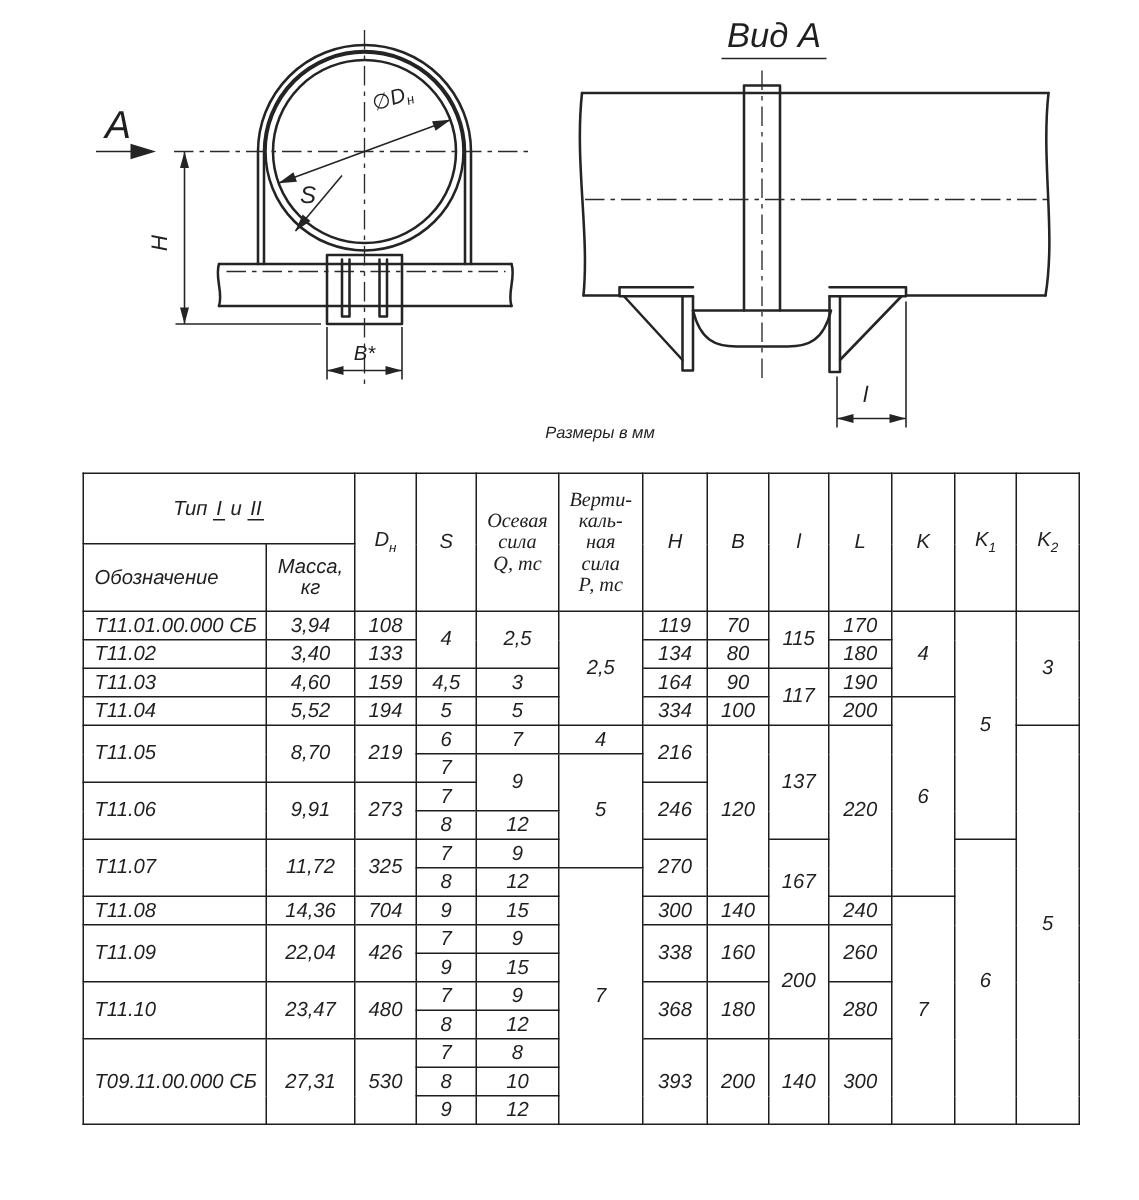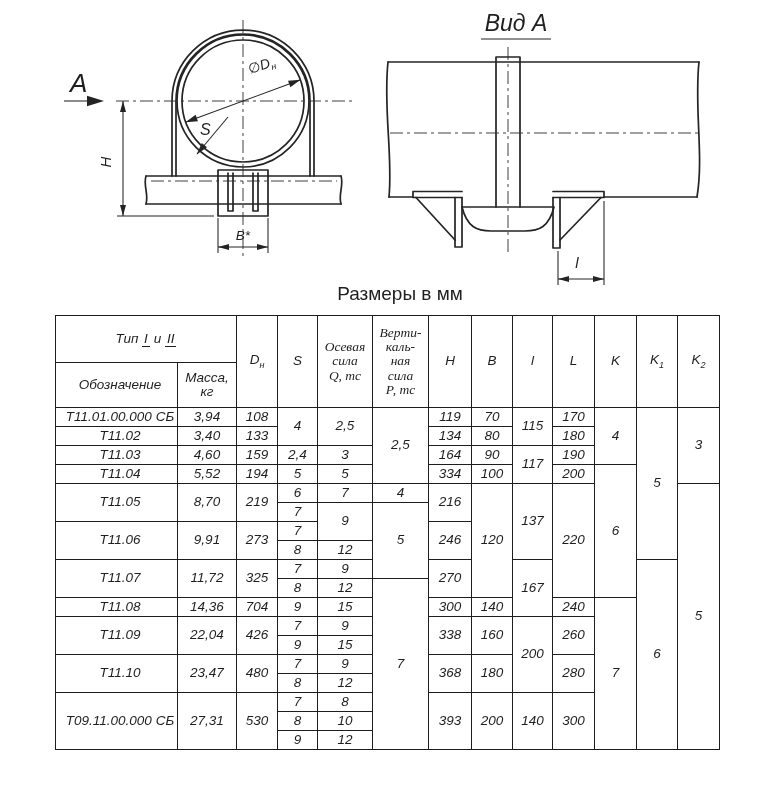--- a/index.html
+++ b/index.html
@@ -5,27 +5,27 @@
   html,body{margin:0;padding:0;background:#fff;}
   #page{position:relative;width:759px;height:800px;background:#ffffff;overflow:hidden;
         font-family:"Liberation Sans","DejaVu Sans",sans-serif;color:#1f1f1f;}
   svg{position:absolute;left:0;top:0;}
   svg .p{stroke:#242424;stroke-width:1.7;fill:none;stroke-linecap:round;}
   svg .d{stroke:#242424;stroke-width:1.05;fill:none;}
   svg .cl{stroke:#2a2a2a;stroke-width:0.9;fill:none;stroke-dasharray:13 4 3 4;}
   svg .ar{fill:#242424;stroke:none;}
   svg text{fill:#1f1f1f;font-style:italic;}
   #caption{position:absolute;left:290px;top:283px;width:220px;text-align:center;
-           font-size:19px;}
+           font-style:italic;font-size:11px;}
   #dimtable{position:absolute;left:55px;top:315px;width:664px;border-collapse:collapse;
             table-layout:fixed;}
   #dimtable td{border:1.6px solid #1d1d1d;font-style:italic;font-size:13.5px;
                text-align:center;vertical-align:middle;padding:0;line-height:1.05;
                overflow:hidden;white-space:nowrap;}
-  #dimtable td.des{text-align:center;padding-left:7px;}
+  #dimtable td.des{text-align:left;padding-left:7px;}
   #dimtable tr.h1 td{height:46px;}
   #dimtable tr.h2 td{height:44px;}
   #dimtable tbody tr{height:19px;}
   .rom{border-bottom:1.4px solid #1d1d1d;padding:0 2px;}
   sub.sm{font-size:9px;}
   .vhead{font-size:12.5px;line-height:1.08;font-family:Liberation Serif, serif;}
 </style>
 </head>
 <body>
 <div id="page">
@@ -170,21 +170,21 @@
           <td>3,40</td>
           <td>133</td>
           <td>134</td>
           <td>80</td>
           <td>180</td>
         </tr>
         <tr>
           <td class="des">Т11.03</td>
           <td>4,60</td>
           <td>159</td>
-          <td>2,4</td>
+          <td>4,5</td>
           <td>3</td>
           <td>164</td>
           <td>90</td>
           <td rowspan="2">117</td>
           <td>190</td>
         </tr>
         <tr>
           <td class="des">Т11.04</td>
           <td>5,52</td>
           <td>194</td>

